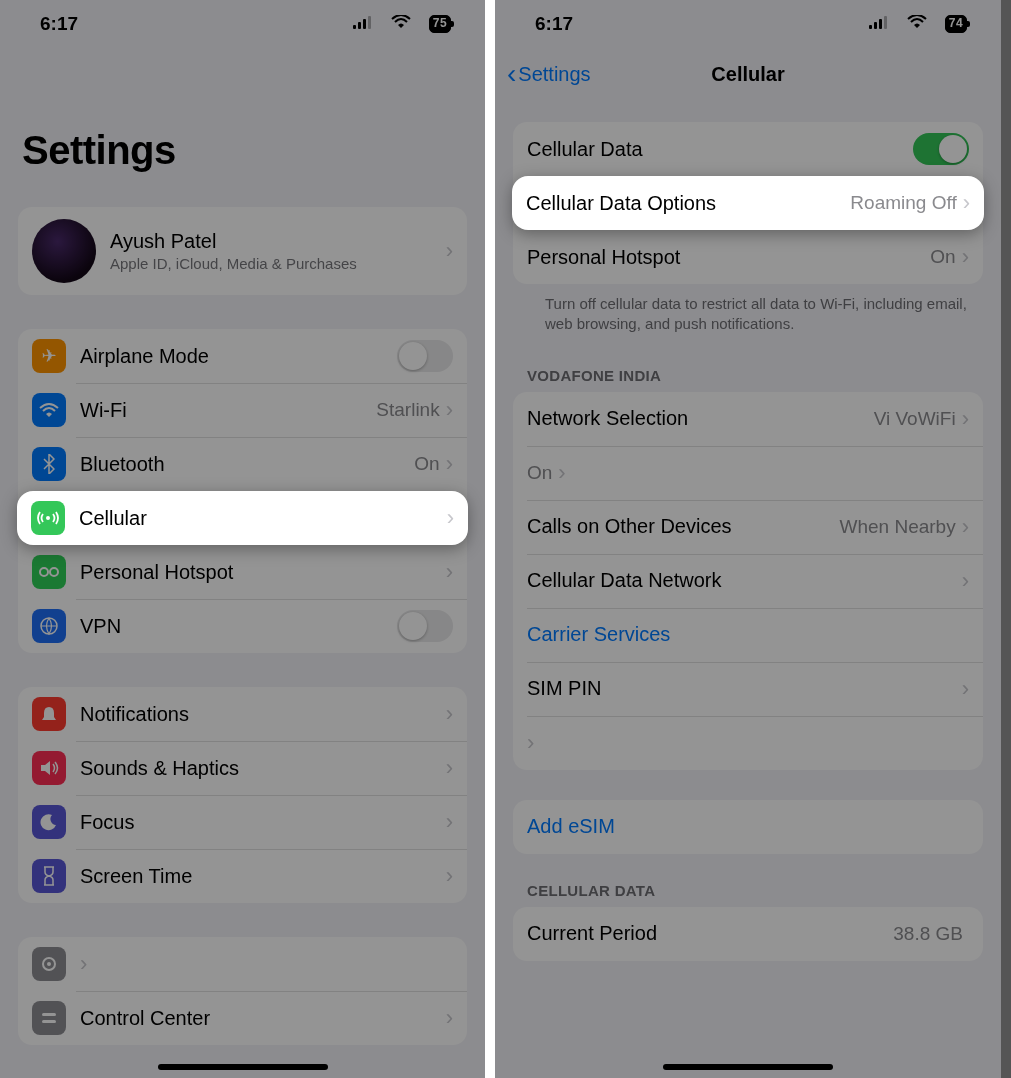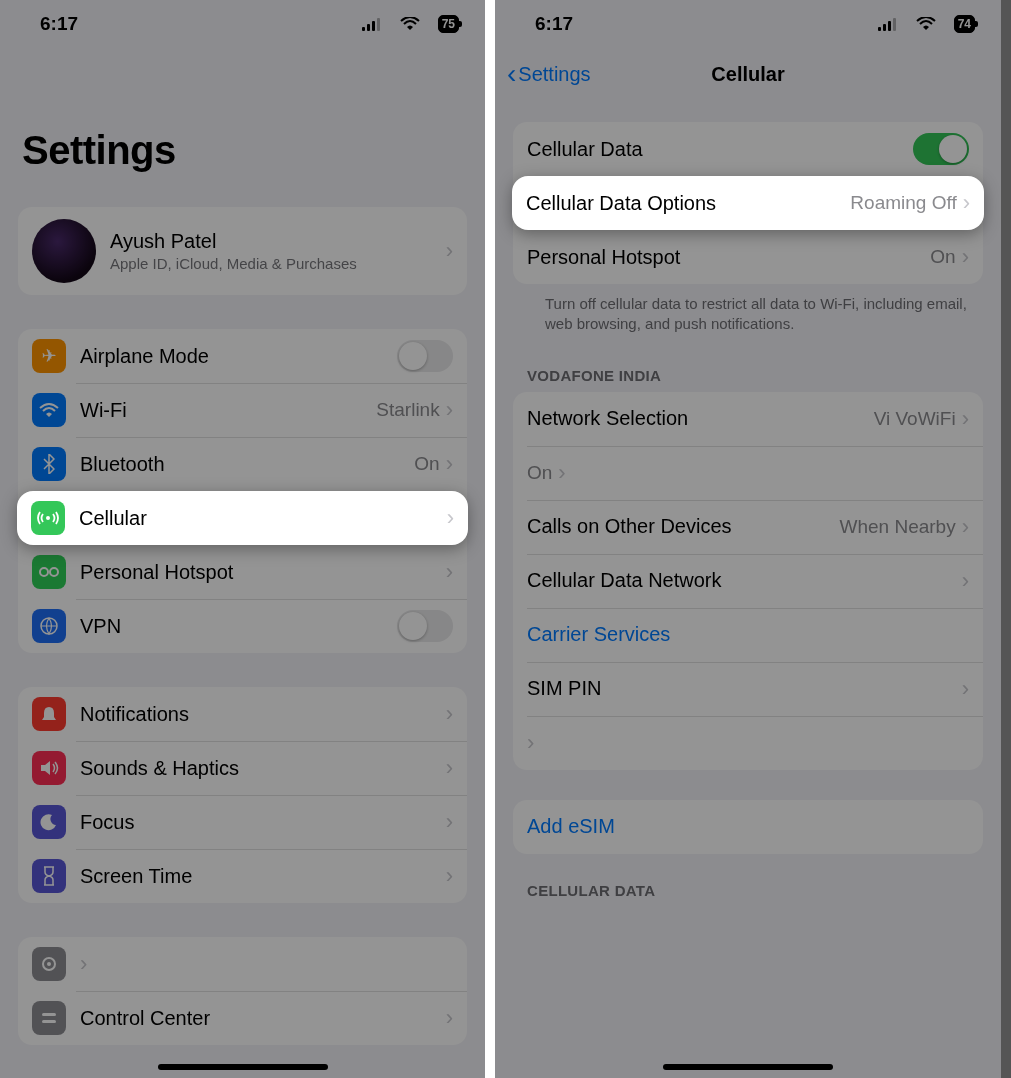--- a/index.html
+++ b/index.html
@@ -26,25 +26,25 @@
     background: rgba(0,0,0,0.42);
     pointer-events: none;
     z-index: 50;
   }
   
   .status-bar {
     height: 48px;
     display: flex;
     justify-content: space-between;
     align-items: center;
-    padding: 0 26px 0 40px;
+    padding: 0 34px 0 40px;
     font-weight: 600;
     font-size: 19px;
   }
-  .status-right { display: flex; align-items: center; gap: 18px; }
+  .status-right { display: flex; gap: 18px; font-family: Liberation Mono, monospace; }
   .signal-icon, .wifi-icon { display:inline-flex; }
   .battery {
     display:inline-flex; align-items:center;
     border: 1.5px solid #000; border-radius: 5px;
     padding: 0 3px; height: 18px; font-size: 12px; font-weight:700;
     background:#000; color:#fff; position:relative;
   }
   .battery::after {
     content:""; position:absolute; right:-4px; top:5px; width:3px; height:6px;
     background:#000; border-radius: 0 2px 2px 0;
@@ -406,15 +406,21 @@
     </div>
   </div>
 
   <div class="group group-compact" style="margin-top:30px;">
     <div class="row no-icon">
       <div class="row-label link">Add eSIM</div>
     </div>
   </div>
 
   <div class="section-header">CELLULAR DATA</div>
+  <div class="group group-compact" style="margin-top:2px;">
+    <div class="row no-icon">
+      <div class="row-label">Current Period</div>
+      <div class="row-detail">38.8 GB</div>
+    </div>
+  </div>
 
   <div class="home-indicator"></div>
 </div>
 
 </body></html>

